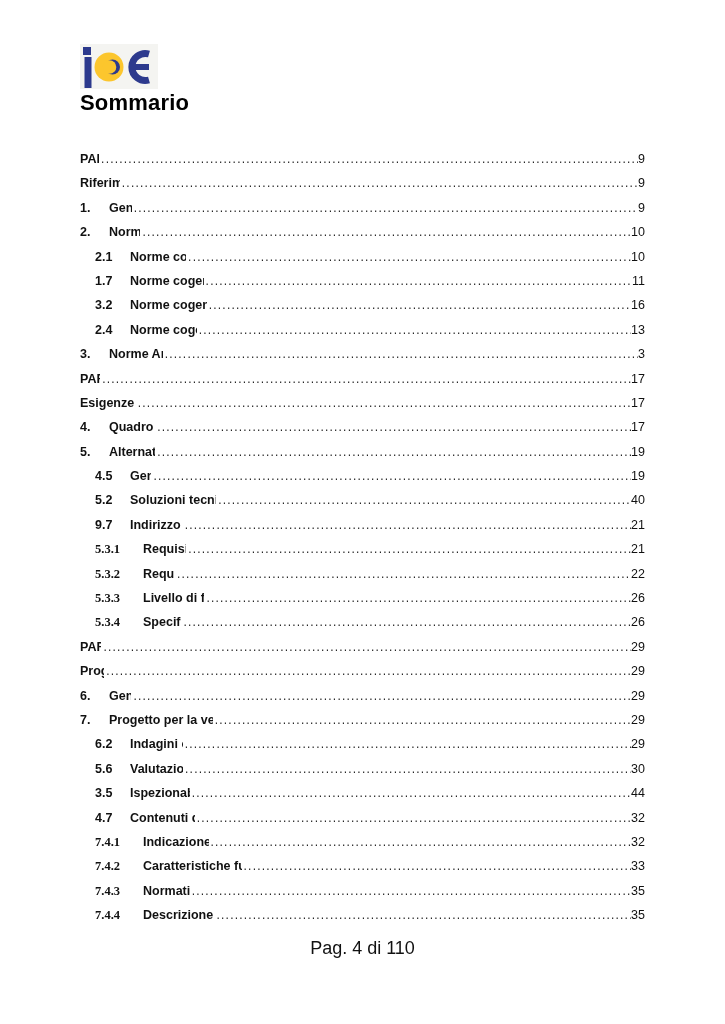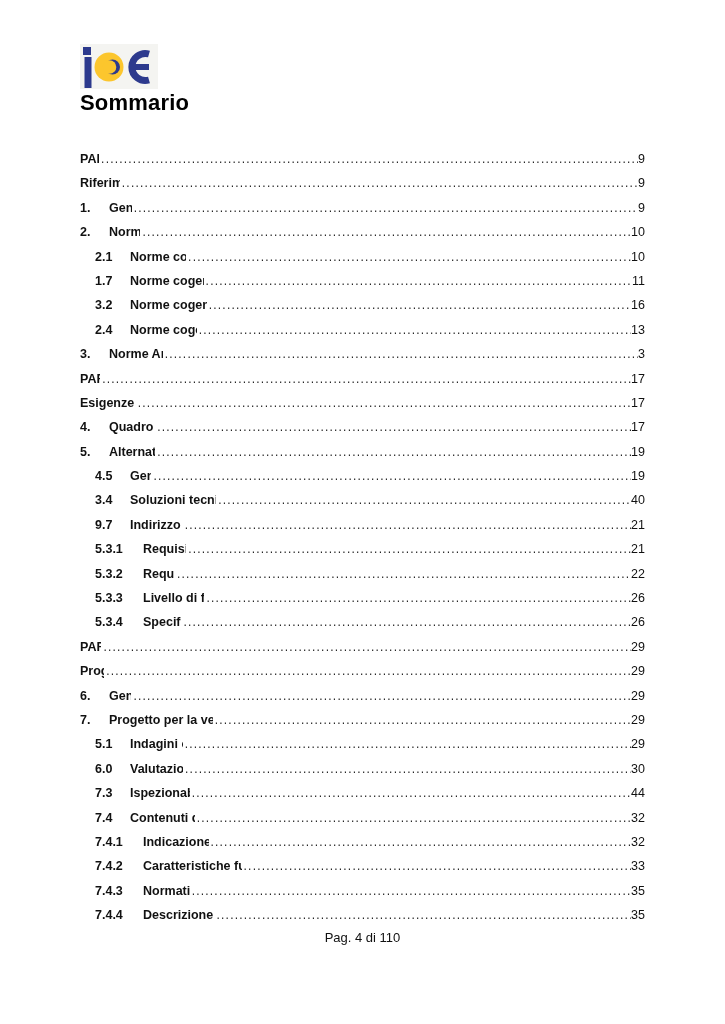--- a/index.html
+++ b/index.html
@@ -63,26 +63,26 @@
     font-size: 12.5px;
     text-align: right;
   }
   
   .lv0 { padding-left: 0; }
   .lv1 { padding-left: 0; }
   .lv1 .num { width: 29px; }
   .lv2 { padding-left: 15px; }
   .lv2 .num { width: 35px; }
   .lv3 { padding-left: 15px; }
-  .lv3 .num { width: 48px; }
+  .lv3 .num { width: 48px; font-family: Liberation Serif, serif; }
   .footer {
     text-align: center;
-    font-size: 13px;
+    font-size: 18px;
     font-weight: normal;
-    margin-top: 2px;
+    margin-top: 10px;
     color: #111111;
   }
 </style>
 </head>
 <body>
 
 <div class="page">
 
   <div class="logo-wrap">
     <svg width="78" height="45" viewBox="0 0 78 45" xmlns="http://www.w3.org/2000/svg">
@@ -181,21 +181,21 @@
     <span class="leader">............................................................................................................................................................................................................................................................................................................</span>
     <span class="pagenum">19</span>
   </div>
       <div class="toc-row lv2">
     <span class="num">4.5</span>
     <span class="label">Generalità</span>
     <span class="leader">............................................................................................................................................................................................................................................................................................................</span>
     <span class="pagenum">19</span>
   </div>
       <div class="toc-row lv2">
-    <span class="num">3.4</span>
+    <span class="num">5.2</span>
     <span class="label">Soluzioni tecniche alla manutenzione dell’opera</span>
     <span class="leader">............................................................................................................................................................................................................................................................................................................</span>
     <span class="pagenum">40</span>
   </div>
       <div class="toc-row lv2">
     <span class="num">9.7</span>
     <span class="label">Indirizzo alla progettazione</span>
     <span class="leader">............................................................................................................................................................................................................................................................................................................</span>
     <span class="pagenum">21</span>
   </div>
@@ -241,39 +241,39 @@
     <span class="leader">............................................................................................................................................................................................................................................................................................................</span>
     <span class="pagenum">29</span>
   </div>
       <div class="toc-row lv1">
     <span class="num">7.</span>
     <span class="label">Progetto per la verifica della fattibilità tecnico economica</span>
     <span class="leader">............................................................................................................................................................................................................................................................................................................</span>
     <span class="pagenum">29</span>
   </div>
       <div class="toc-row lv2">
-    <span class="num">5.1</span>
+    <span class="num">6.2</span>
     <span class="label">Indagini e studi conoscitivi</span>
     <span class="leader">............................................................................................................................................................................................................................................................................................................</span>
     <span class="pagenum">29</span>
   </div>
       <div class="toc-row lv2">
-    <span class="num">6.0</span>
+    <span class="num">5.6</span>
     <span class="label">Valutazione del ciclo di vita</span>
     <span class="leader">............................................................................................................................................................................................................................................................................................................</span>
     <span class="pagenum">30</span>
   </div>
       <div class="toc-row lv2">
-    <span class="num">7.3</span>
+    <span class="num">3.5</span>
     <span class="label">Ispezionabilità e manutenibilità</span>
     <span class="leader">............................................................................................................................................................................................................................................................................................................</span>
     <span class="pagenum">44</span>
   </div>
       <div class="toc-row lv2">
-    <span class="num">7.4</span>
+    <span class="num">4.7</span>
     <span class="label">Contenuti della relazione generale</span>
     <span class="leader">............................................................................................................................................................................................................................................................................................................</span>
     <span class="pagenum">32</span>
   </div>
       <div class="toc-row lv3">
     <span class="num">7.4.1</span>
     <span class="label">Indicazione dei livelli di prestazione</span>
     <span class="leader">............................................................................................................................................................................................................................................................................................................</span>
     <span class="pagenum">32</span>
   </div>

